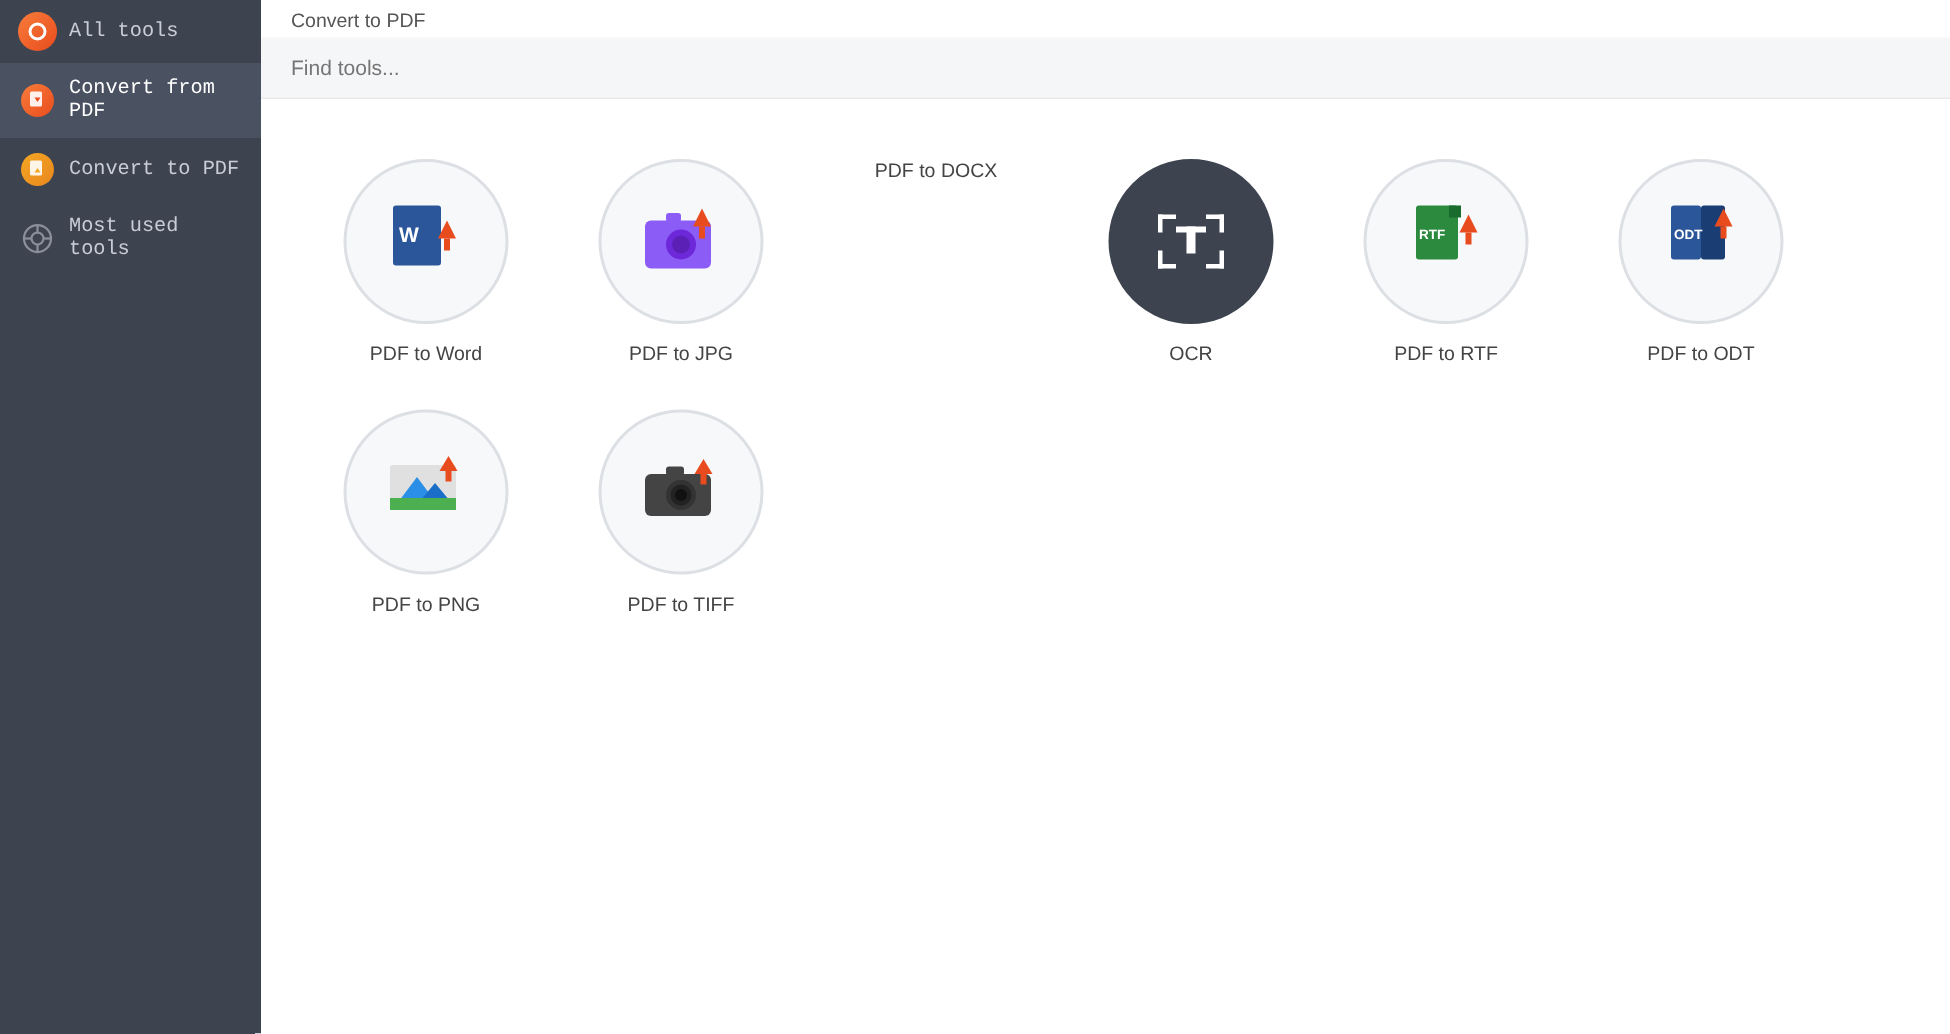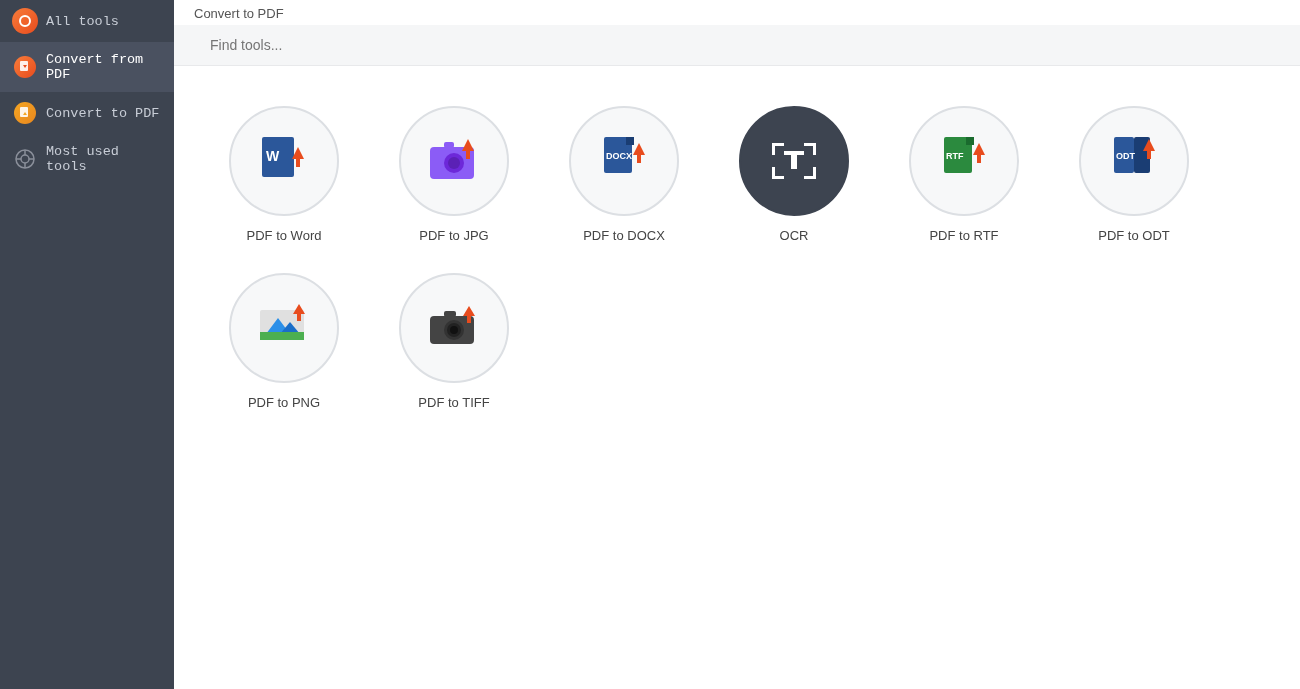--- a/index.html
+++ b/index.html
@@ -106,21 +106,20 @@
     }
 
     .search-input {
       width: 100%;
       border: none;
       background: transparent;
       font-size: 14px;
       color: #000000;
       outline: none;
       padding: 4px 0;
-      margin-left: 16px;
     }
 
     
     .tools-grid {
       display: flex;
       flex-wrap: wrap;
       padding: 30px 30px;
       gap: 10px;
       align-content: flex-start;
       overflow-y: auto;
@@ -259,31 +258,20 @@
           <rect x="22" y="13" width="10" height="6" rx="2" fill="#8B5CF6"></rect>
 
           <polygon points="46,10 40,22 52,22" fill="#e84c1e"></polygon>
           <rect x="44" y="22" width="4" height="8" fill="#e84c1e"></rect>
         </svg>
       </div>
       <span class="tool-label">PDF to JPG</span>
     </div>
 
     <div class="tool-item">
-      <div class="tool-circle">
-        <svg class="tool-svg" viewBox="0 0 64 64" fill="none" xmlns="http://www.w3.org/2000/svg">
-
-          <rect x="12" y="8" width="28" height="36" rx="2" fill="#2b579a"></rect>
-          <rect x="34" y="8" width="8" height="8" rx="0" fill="#1a3d73"></rect>
-          <text x="14" y="30" font-size="9" font-weight="bold" fill="white" font-family="Arial">DOCX</text>
-
-          <polygon points="47,14 41,26 53,26" fill="#e84c1e"></polygon>
-          <rect x="45" y="26" width="4" height="8" fill="#e84c1e"></rect>
-        </svg>
-      </div>
       <span class="tool-label">PDF to DOCX</span>
     </div>
 
     <div class="tool-item">
       <div class="tool-circle tool-circle-dark">
         <svg class="tool-svg" viewBox="0 0 64 64" fill="none" xmlns="http://www.w3.org/2000/svg">
 
           <rect x="10" y="14" width="12" height="3" fill="white"></rect>
           <rect x="10" y="14" width="3" height="12" fill="white"></rect>
           <rect x="42" y="14" width="12" height="3" fill="white"></rect>

